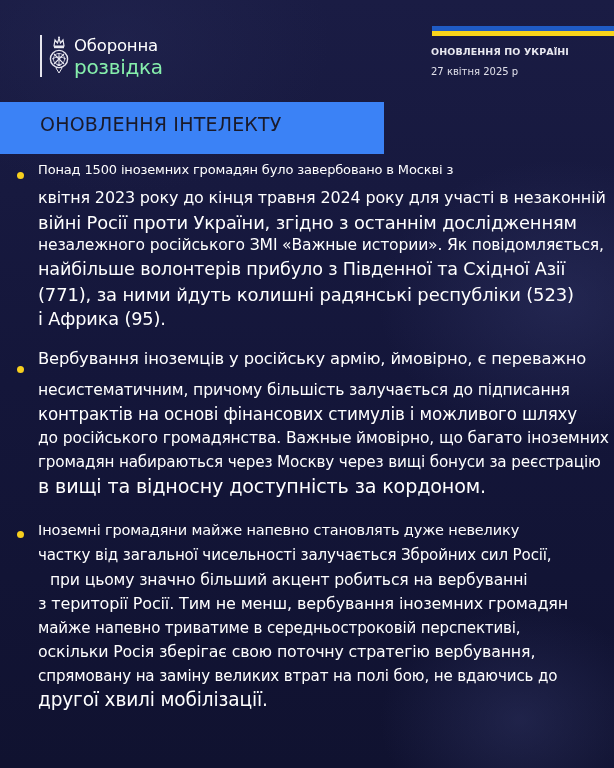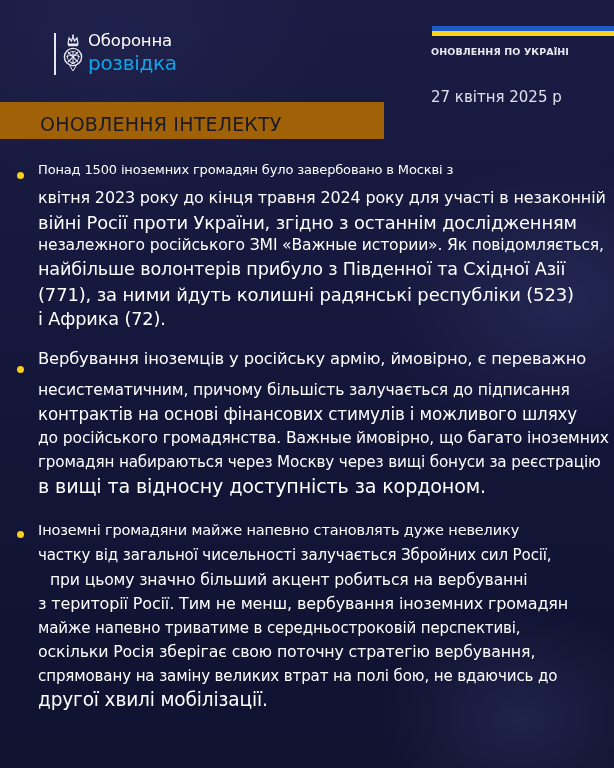--- a/index.html
+++ b/index.html
@@ -7,35 +7,35 @@
     width: 614px; height: 768px; overflow: hidden; position: relative;
     background: #15173a;
     background-image:
       radial-gradient(ellipse 260px 200px at 560px 300px, rgba(60,66,120,0.35), rgba(0,0,0,0) 70%),
       radial-gradient(ellipse 200px 160px at 520px 720px, rgba(60,66,120,0.35), rgba(0,0,0,0) 70%),
       radial-gradient(ellipse 300px 220px at 120px 40px, rgba(40,44,90,0.35), rgba(0,0,0,0) 70%),
       linear-gradient(180deg, #1a1c44 0%, #14163a 50%, #101230 100%);
     font-family: "DejaVu Sans", "Liberation Sans", sans-serif;
     color: #ffffff;
   }
-  .logo { position: absolute; left: 54px; top: 33px; height: 44px; display: flex; align-items: flex-start; }
+  .logo { position: absolute; left: 40px; top: 33px; height: 44px; display: flex; align-items: flex-end; }
   .logo-bar { width: 2px; height: 42px; background: #e6e6ee; margin-right: 6px; }
   .logo-emblem { width: 22px; height: 42px; margin-right: 4px; }
   .logo-text { display: flex; flex-direction: column; line-height: 1; }
   .logo-line1 { font-size: 16.5px; color: #ffffff; margin-bottom: 3px; letter-spacing: -0.2px; }
-  .logo-line2 { font-size: 20px; color: #0ea5e9; letter-spacing: -0.3px; }
+  .logo-line2 { font-size: 20px; color: #86efac; letter-spacing: -0.3px; }
 
   .flag { position: absolute; left: 432px; top: 26px; width: 182px; height: 10px; }
   .flag-blue { height: 5px; background: #1f5bc4; }
   .flag-yellow { height: 5px; background: #f8d41a; }
 
   .update-label { position: absolute; left: 431px; top: 46px; font-size: 9.5px; font-weight: bold; color: #e8e8f0; letter-spacing: 0.1px; }
-  .update-date { position: absolute; left: 431px; top: 66px; font-size: 15px; color: #e0e0ea; margin-top: 22px; }
+  .update-date { position: absolute; left: 431px; top: 66px; font-size: 10px; color: #e0e0ea; }
 
-  .banner { position: absolute; left: 0; top: 102px; width: 384px; height: 37px; background: #a16207; text-align: right; }
+  .banner { position: absolute; left: 0; top: 102px; width: 384px; height: 52px; background: #3b82f6; text-align: right; }
   .banner-title { position: absolute; left: 40px; top: 11px; font-size: 19px; color: #1a1a2a; letter-spacing: 0.2px; white-space: nowrap; }
 
   .para { position: absolute; left: 0; width: 614px; }
   .bullet { position: absolute; left: 17px; width: 7px; height: 7px; border-radius: 50%; background: #f7cf1e; }
   .line { position: absolute; left: 38px; white-space: nowrap; color: #ffffff; letter-spacing: -0.15px; }
   .s17 { font-size: 16.2px; }
   .s18 { font-size: 17.2px; }
   .s19 { font-size: 18.4px; }
   .s20 { font-size: 19.5px; }
 </style>
@@ -78,21 +78,21 @@
 </div>
 
 <div class="para" style="top:0;">
   <div class="bullet" style="top:172px;"></div>
   <div class="line s19" style="top: 162px; font-size: 13px;">Понад 1500 іноземних громадян було завербовано в Москві з</div>
   <div class="line s17" style="top: 188px; font-size: 15.9867px;">квітня 2023 року до кінця травня 2024 року для участі в незаконній</div>
   <div class="line s17" style="top: 212px; font-size: 17.8747px; text-align: right;">війні Росії проти України, згідно з останнім дослідженням</div>
   <div class="line s17" style="top: 236px; font-size: 15.5831px;">незалежного російського ЗМІ «Важные истории». Як повідомляється,</div>
   <div class="line s19" style="top: 259px; font-size: 17.6284px;">найбільше волонтерів прибуло з Південної та Східної Азії</div>
   <div class="line s20" style="top: 284px; font-size: 17.9865px;">(771), за ними йдуть колишні радянські республіки (523)</div>
-  <div class="line s20" style="top: 309px; font-size: 17.7355px;">і Африка (72).</div>
+  <div class="line s20" style="top: 309px; font-size: 17.7355px;">і Африка (95).</div>
 </div>
 
 <div class="para" style="top:0;">
   <div class="bullet" style="top:366px;"></div>
   <div class="line s17" style="top: 349px; font-size: 16.3525px;">Вербування іноземців у російську армію, ймовірно, є переважно</div>
   <div class="line s17" style="top: 381px; font-size: 15.6157px;">несистематичним, причому більшість залучається до підписання</div>
   <div class="line s19" style="top: 404px; font-size: 16.748px;">контрактів на основі фінансових стимулів і можливого шляху</div>
   <div class="line s17" style="top: 429px; font-size: 15.5789px;">до російського громадянства. Важные ймовірно, що багато іноземних</div>
   <div class="line s17" style="top: 453px; font-size: 15.222px;">громадян набираються через Москву через вищі бонуси за реєстрацію</div>
   <div class="line s20" style="top: 475px; font-size: 19.1566px;">в вищі та відносну доступність за кордоном.</div>

